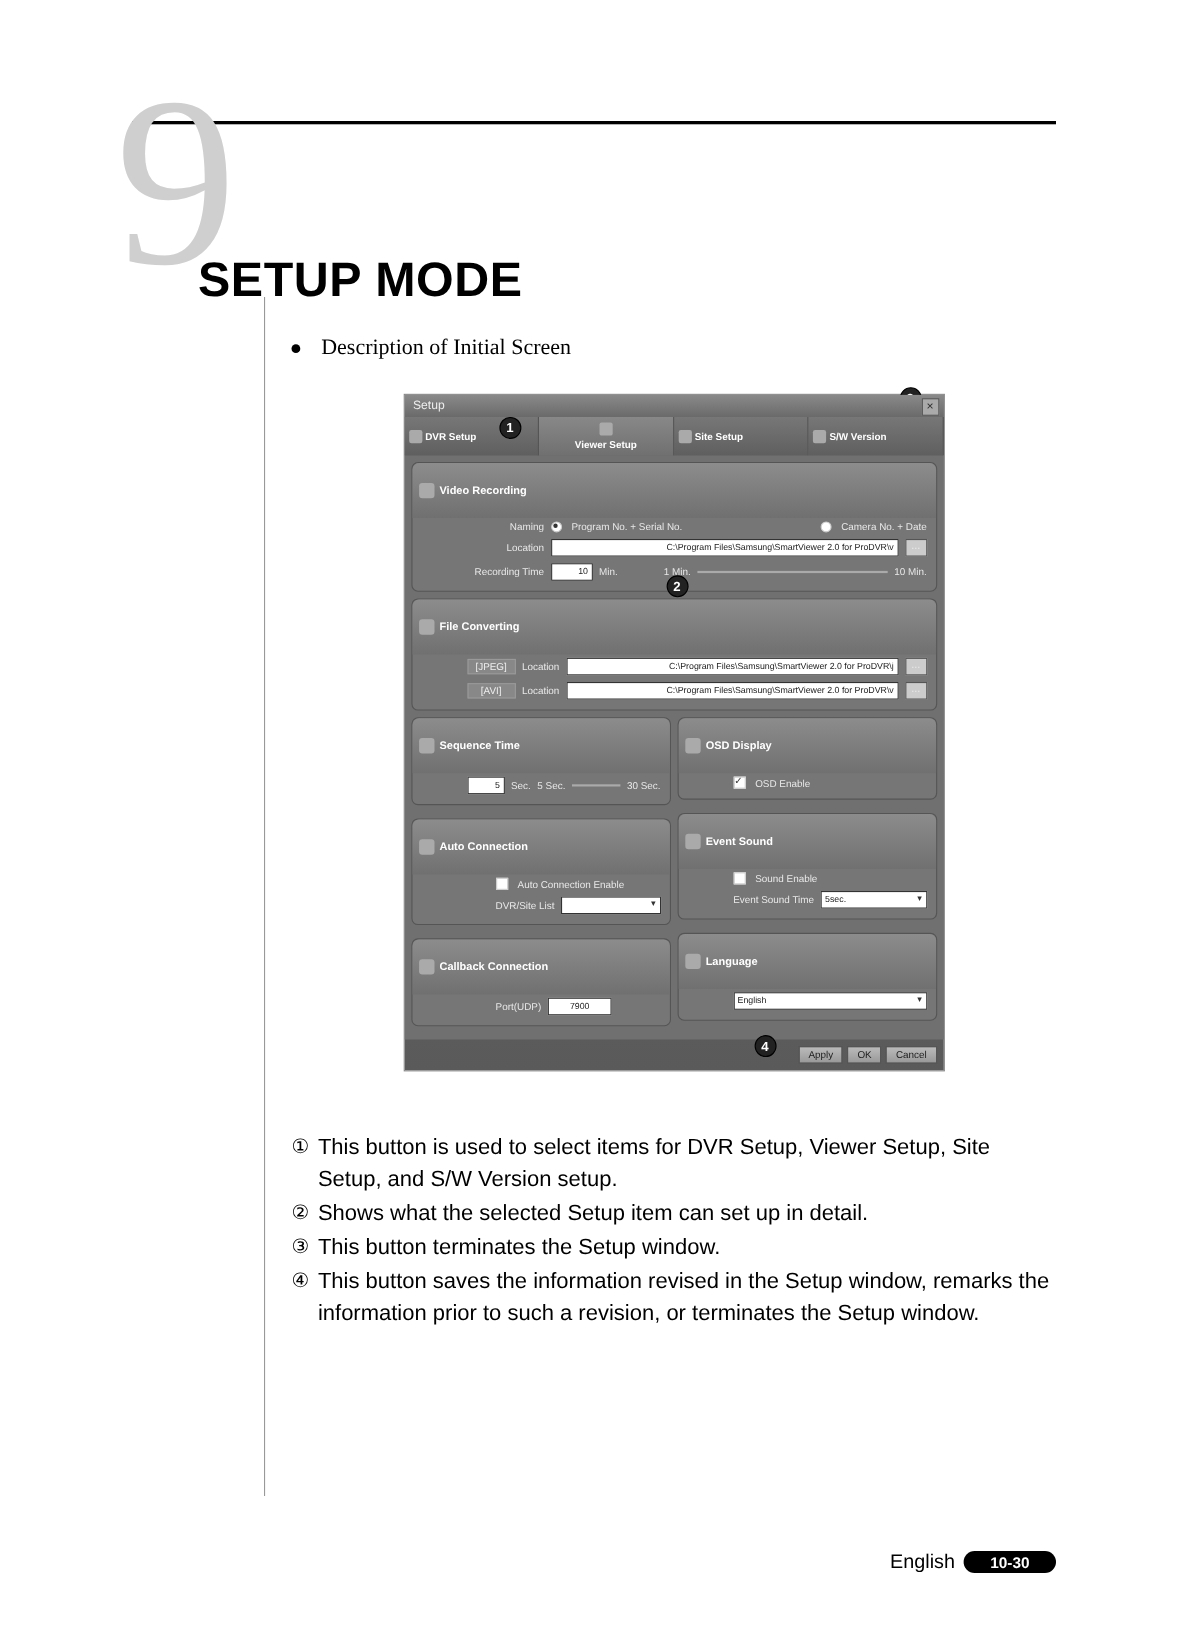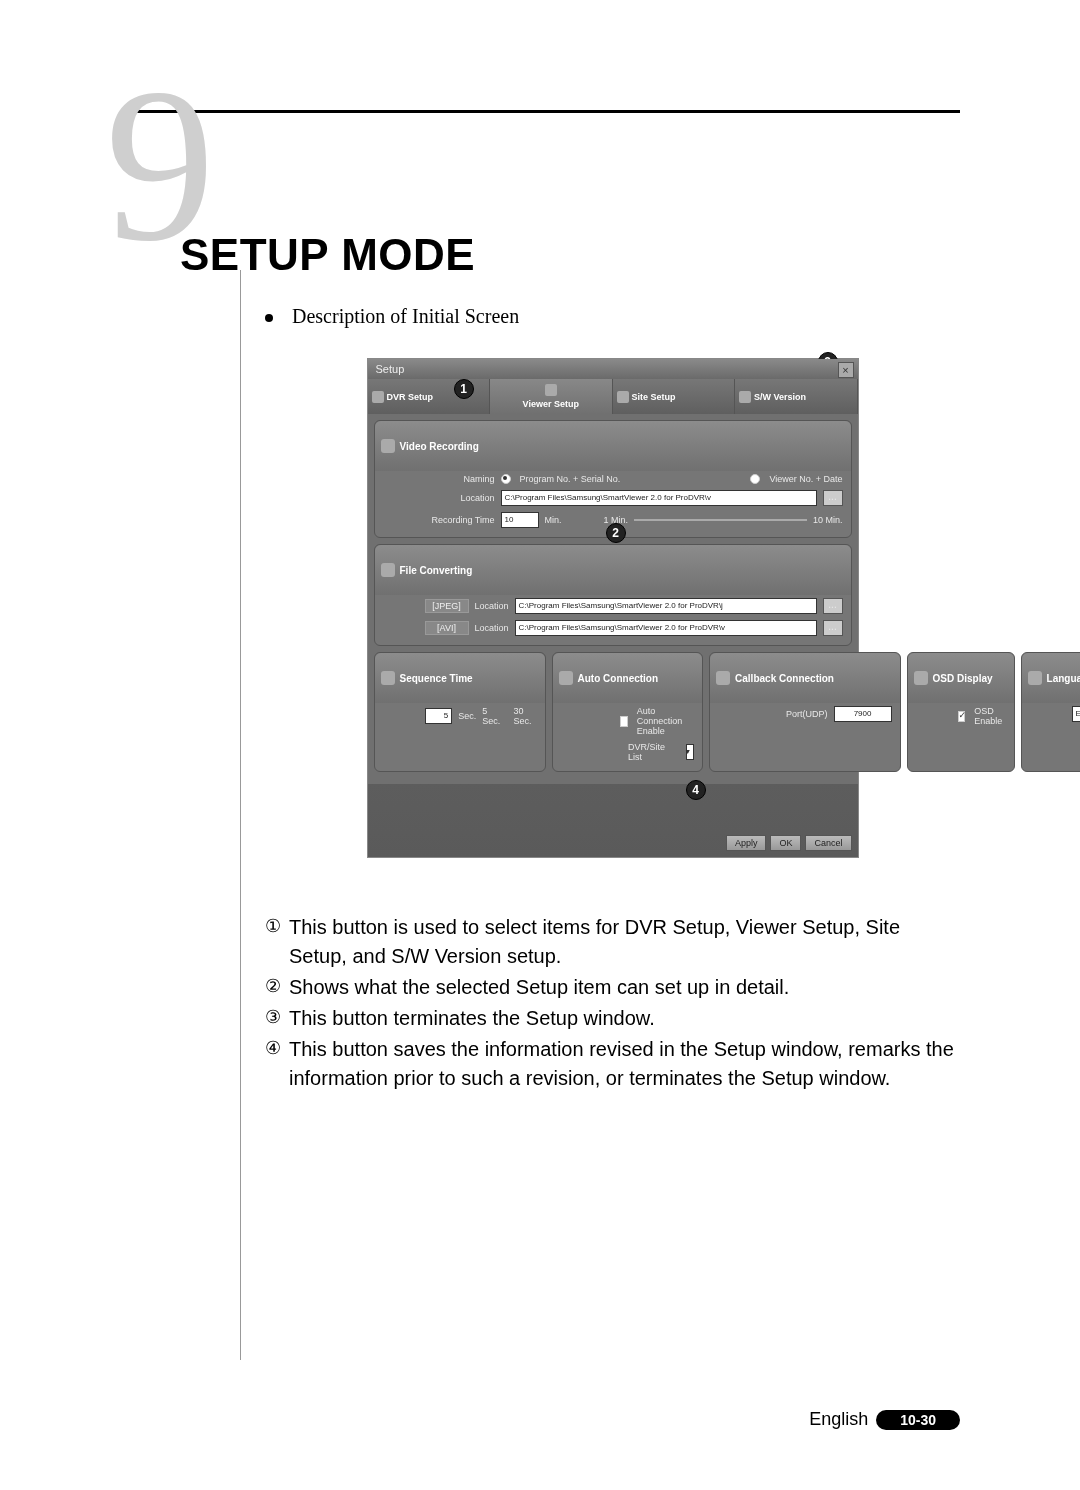--- a/index.html
+++ b/index.html
@@ -175,40 +175,41 @@
   .ibox {
     background: #fff;
     border: 1px solid #333;
     height: 14px;
     color: #222;
     padding: 0 3px;
     font-size: 8px;
     line-height: 14px;
     overflow: hidden;
     white-space: nowrap;
+    text-align: right;
   }
   .btn-dots {
     width: 18px;
     height: 14px;
     background: #ccc;
     border: 1px solid #555;
     text-align: center;
     line-height: 12px;
     font-size: 10px;
   }
   .radio { width:8px;height:8px;border:1px solid #ccc;border-radius:50%;display:inline-block;margin-right:3px;background:#fff;position:relative;}
   .radio.on::after{content:'';position:absolute;top:1px;left:1px;width:4px;height:4px;background:#333;border-radius:50%;}
   .chk { width:9px;height:9px;border:1px solid #ccc;display:inline-block;margin-right:3px;background:#fff;position:relative;}
   .chk.on::after{content:'✓';position:absolute;top:-2px;left:0;font-size:9px;color:#333;}
   .slider-line{flex:1;height:2px;background:#aaa;position:relative;}
   .cols {
     display: flex;
     gap: 6px;
   }
-  .col { flex: 1; display:flex; flex-direction:row; gap:6px;}
+  .col { flex: 1; display:flex; flex-direction:column; gap:6px;}
   .select {
     background: #fff;
     border:1px solid #333;
     height:14px;
     padding:0 3px;
     font-size:8px;
     line-height:14px;
     position:relative;
     color:#222;
   }
@@ -218,21 +219,20 @@
     justify-content:flex-end;
     gap:4px;
     padding:6px;
   }
   .fbtn{
     background:linear-gradient(#bbb,#999);
     border:1px solid #555;
     color:#222;
     font-size:9px;
     padding:2px 8px;
-    margin-top:45px;
   }
 
   .callout {
     position:absolute;
     width:18px;height:18px;border-radius:50%;
     background:#222;color:#fff;font-size:12px;font-weight:bold;
     text-align:center;line-height:18px;
     border:1px solid #000;
   }
 
@@ -320,21 +320,21 @@
           <div class="group-h">
               <span class="gicon"></span>
               <span>Video Recording</span>
             </div>
           <div class="grow">
             <span class="lbl">Naming</span>
             <span class="radio on"></span>
               <span>Program No. + Serial No.</span>
             <span style="flex:1"></span>
             <span class="radio"></span>
-              <span>Viewer No. + Date</span>
+              <span>Camera No. + Date</span>
           </div>
           <div class="grow">
             <span class="lbl">Location</span>
             <span class="ibox" style="flex:1">C:\Program Files\Samsung\SmartViewer 2.0 for ProDVR\v</span>
             <span class="btn-dots">...</span>
           </div>
           <div class="grow">
             <span class="lbl">Recording Time</span>
             <span class="ibox" style="width:30px;">10</span>
             <span>Min.</span>
@@ -414,20 +414,34 @@
                   <span>OSD Display</span>
                 </div>
               <div class="grow">
                   <span class="chk on"></span>
                   <span>OSD Enable</span>
                 </div>
             </div>
             <div class="group">
               <div class="group-h">
                   <span class="gicon"></span>
+                  <span>Event Sound</span>
+                </div>
+              <div class="grow">
+                  <span class="chk"></span>
+                  <span>Sound Enable</span>
+                </div>
+              <div class="grow">
+                  <span>Event Sound Time</span>
+                  <span class="select" style="flex:1">5sec.</span>
+                </div>
+            </div>
+            <div class="group">
+              <div class="group-h">
+                  <span class="gicon"></span>
                   <span>Language</span>
                 </div>
               <div class="grow">
                   <span class="select" style="flex:1">English</span>
                 </div>
             </div>
           </div>
         </div>
 
       </div>

